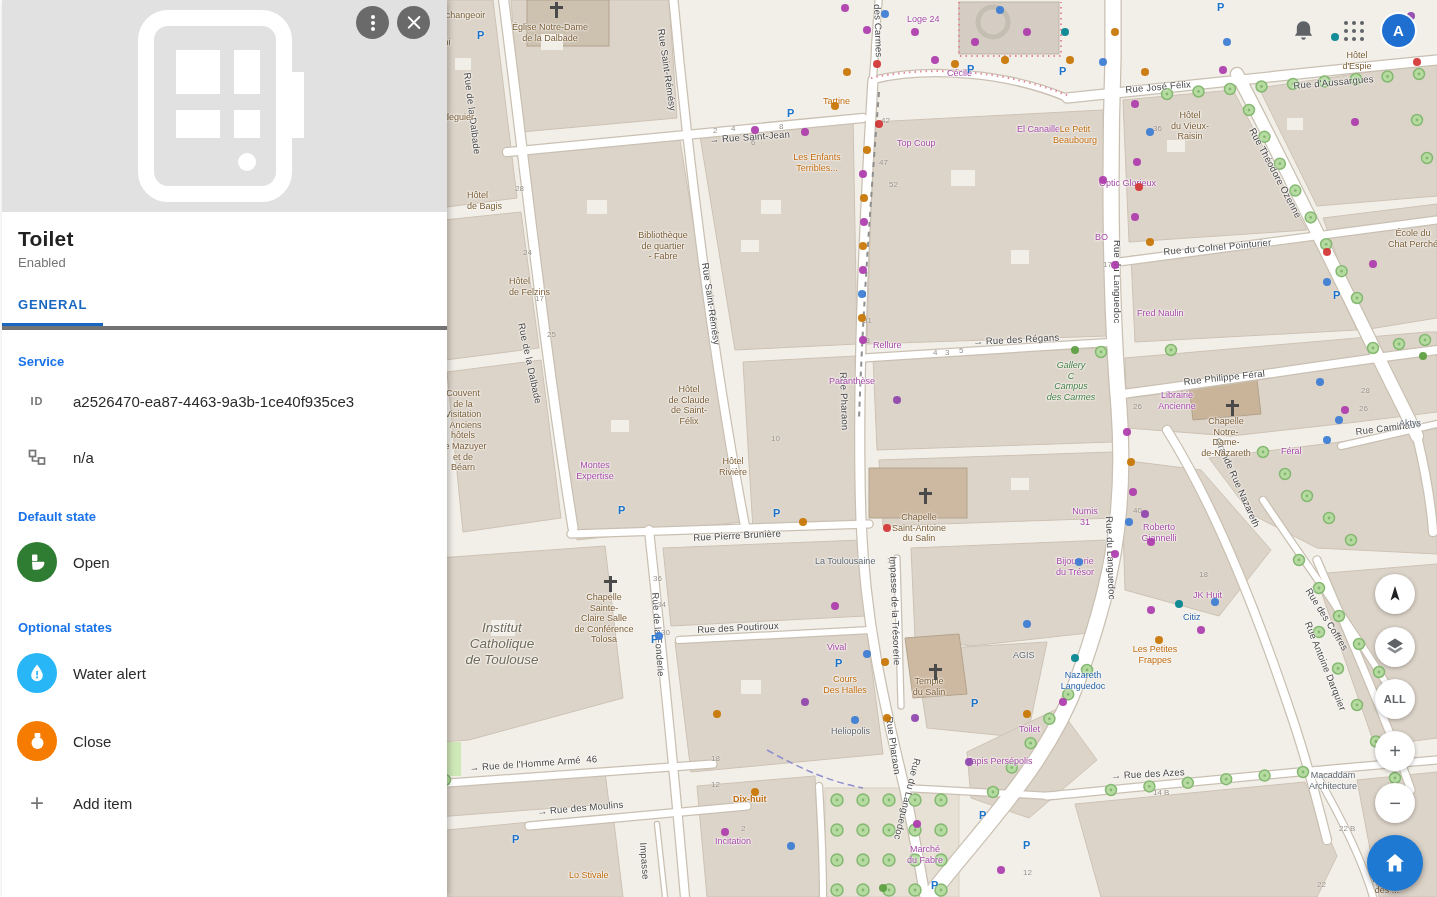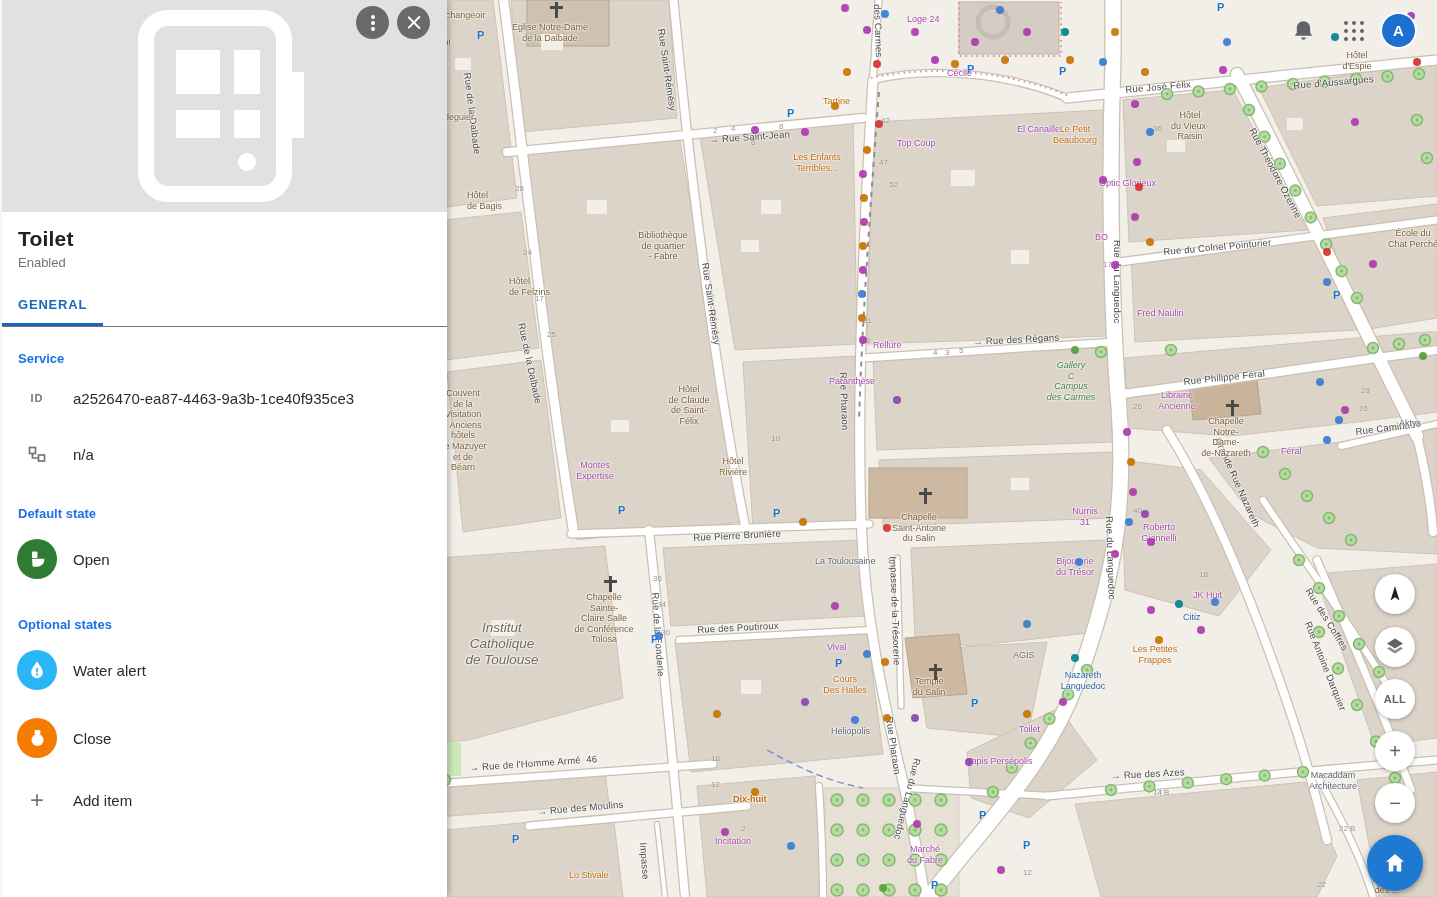--- a/index.html
+++ b/index.html
@@ -11,21 +11,21 @@
   .hbtn { position:absolute; top:6px; width:33px; height:33px; border:none; border-radius:50%; background:rgba(95,95,95,.92); cursor:pointer; display:flex; align-items:center; justify-content:center; }
   .hbtn.menu { right:58px; }
   .hbtn.close { right:17px; }
   .vdots { width:4px; height:4px; border-radius:50%; background:#fff; box-shadow:0 -6px 0 #fff, 0 6px 0 #fff; display:block; }
   .xmark { position:relative; width:15px; height:15px; display:block; }
   .xmark::before,.xmark::after { content:''; position:absolute; left:6.5px; top:-1px; width:2.4px; height:17px; background:#fff; border-radius:1px; }
   .xmark::before { transform:rotate(45deg); } .xmark::after { transform:rotate(-45deg); }
   .title-block { padding:15px 16px 4px; }
   .title-block h1 { font-size:21px; font-weight:700; color:#212121; letter-spacing:.2px; }
   .status-line { font-size:13px; color:#757575; margin-top:4px; }
-  .tabbar { border-bottom:1px solid #737373; margin-top:10px; }
+  .tabbar { border-bottom:4px solid #737373; margin-top:10px; }
   .tab { display:inline-block; padding:13px 16px 11px; font-size:13px; font-weight:700; letter-spacing:.8px; color:#1867c0; border-bottom:3px solid #1867c0; cursor:pointer; }
   .sec { padding:24px 16px 4px; font-size:13px; font-weight:700; color:#1a73e8; }
   .row { display:flex; align-items:center; padding:14px 16px 14px 15px; }
   .row .ic { width:40px; height:40px; flex:0 0 40px; display:flex; align-items:center; justify-content:center; margin-right:16px; }
   .row .ic-sm { height:28px;text-align:right; }
   .row .val { font-size:15px; color:#2b2b2b; }
   .circle { width:40px; height:40px; border-radius:50%; display:flex; align-items:center; justify-content:center; }
   .id-glyph { font-size:11px; font-weight:700; color:#757575; letter-spacing:1px; }
   .plus-glyph { font-size:24px; color:#757575; font-weight:400; line-height:1; }
 

